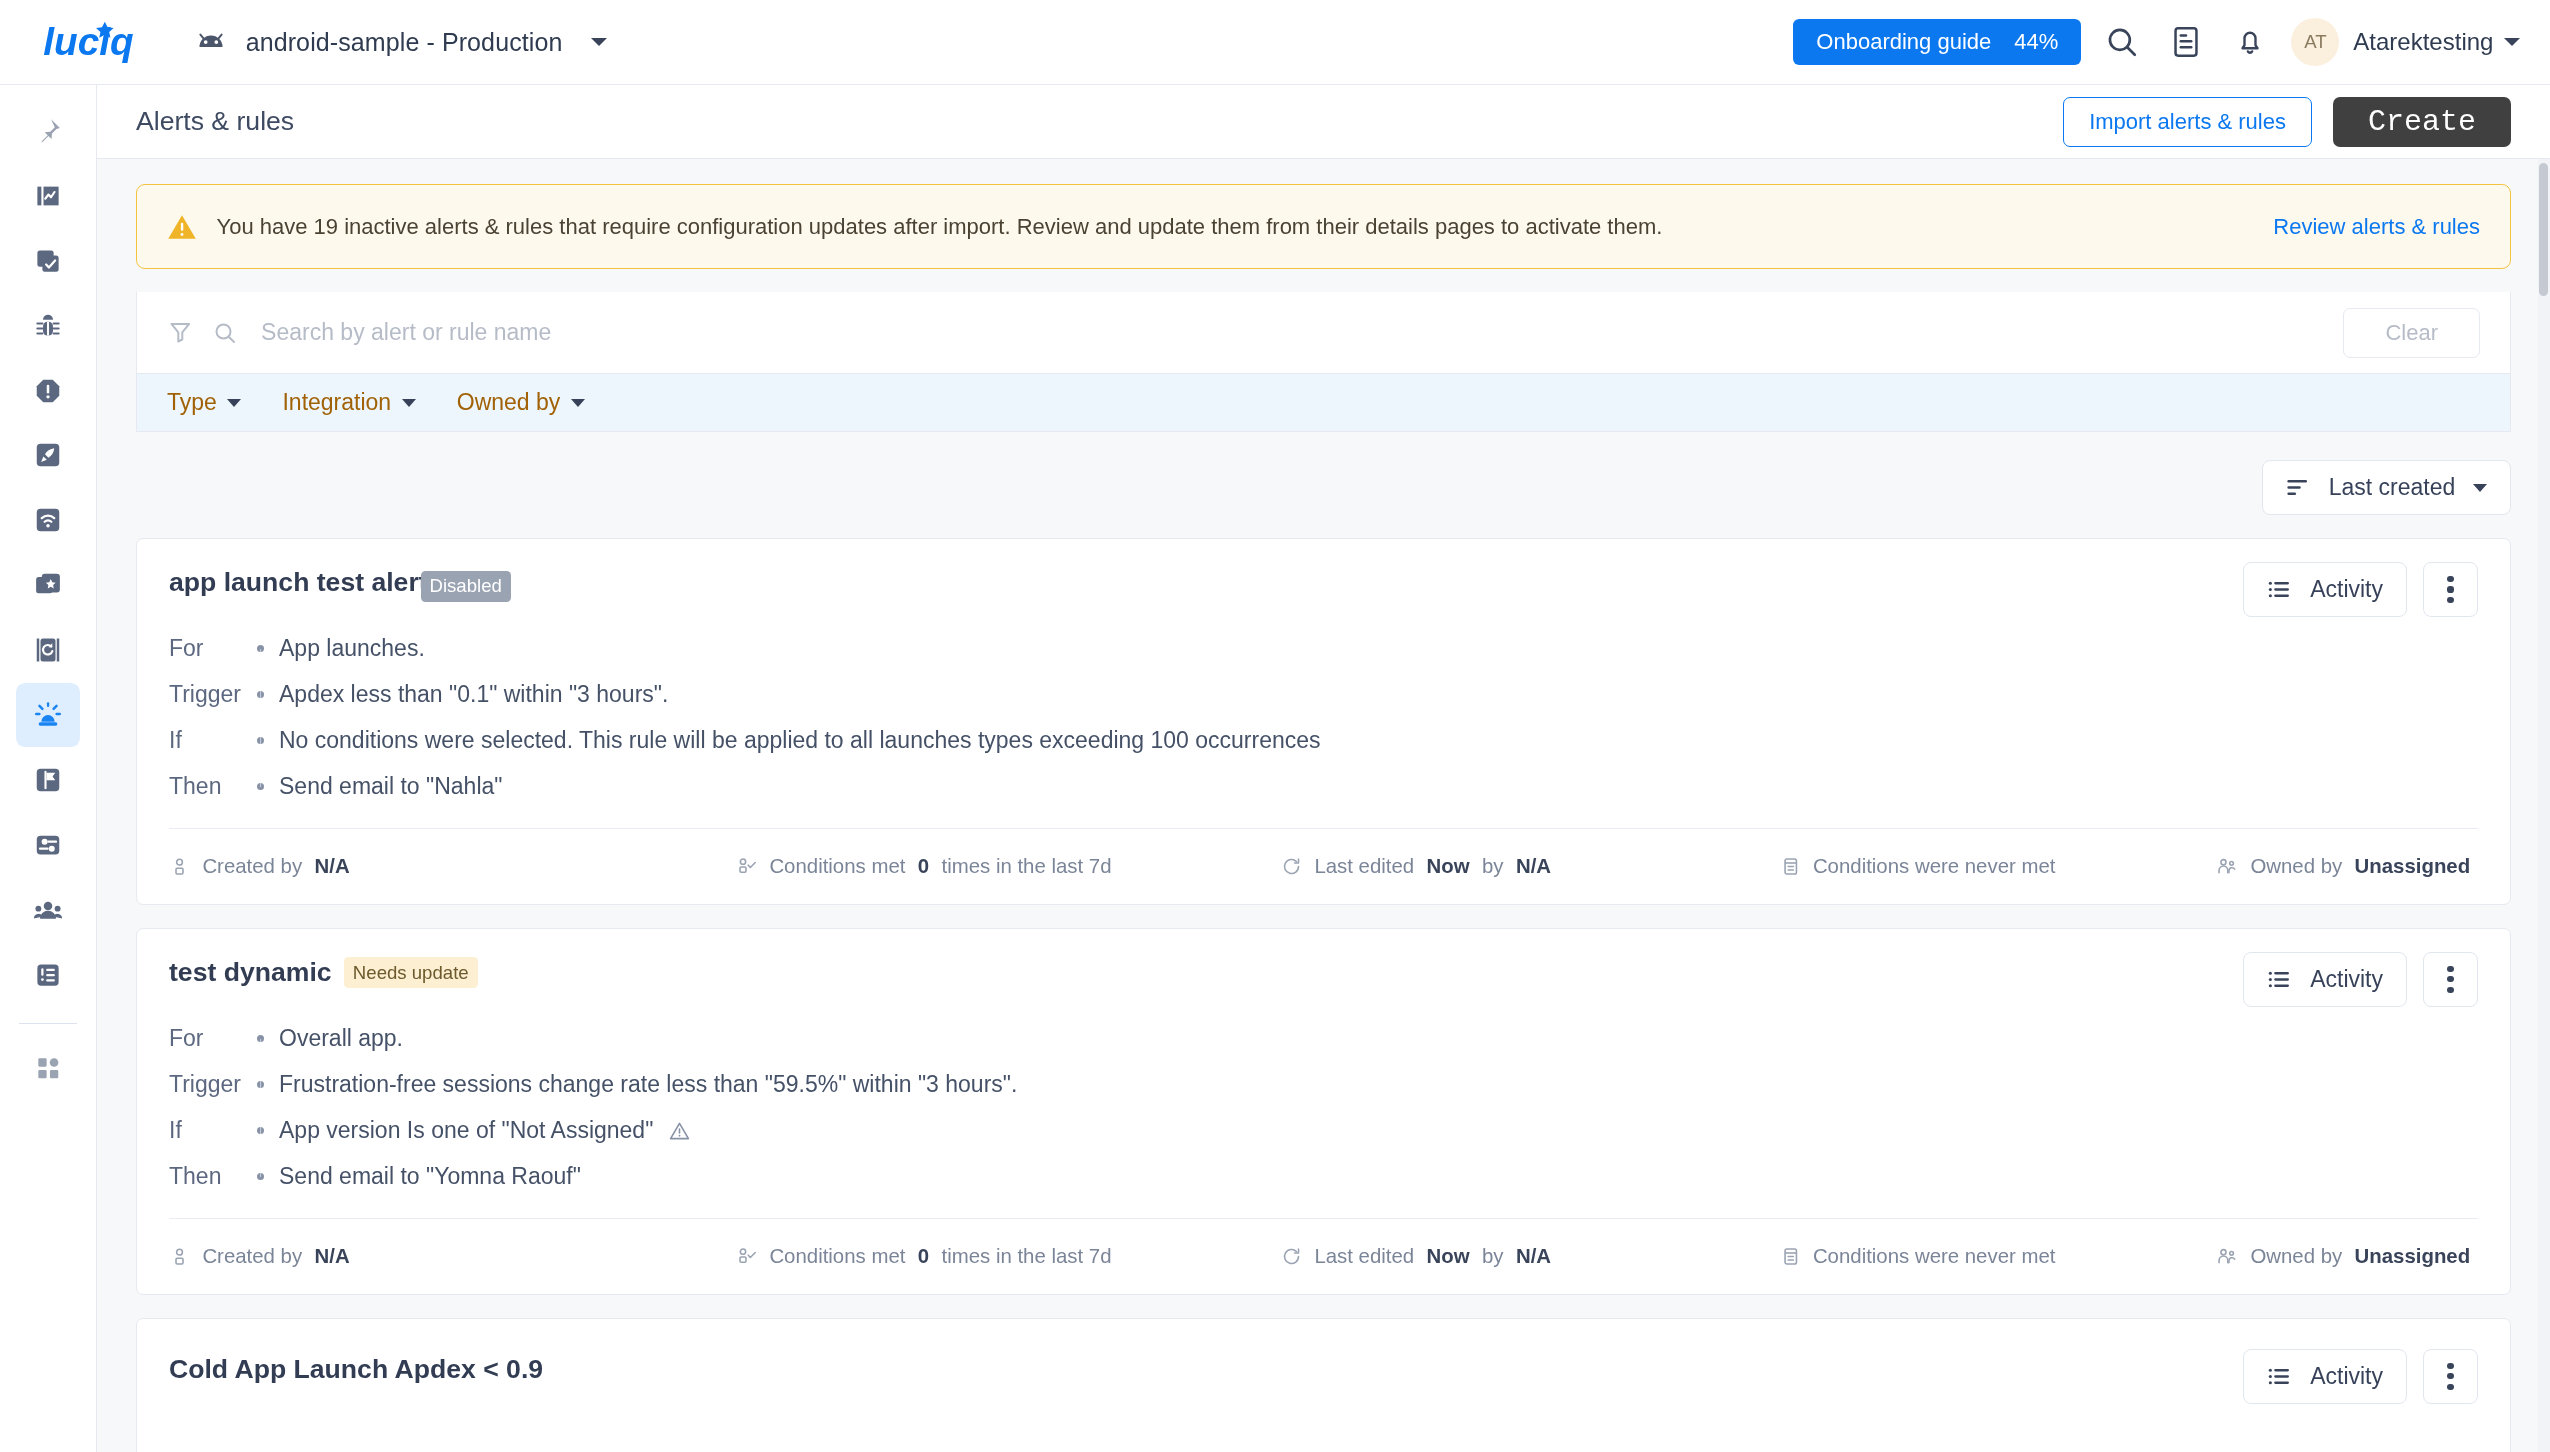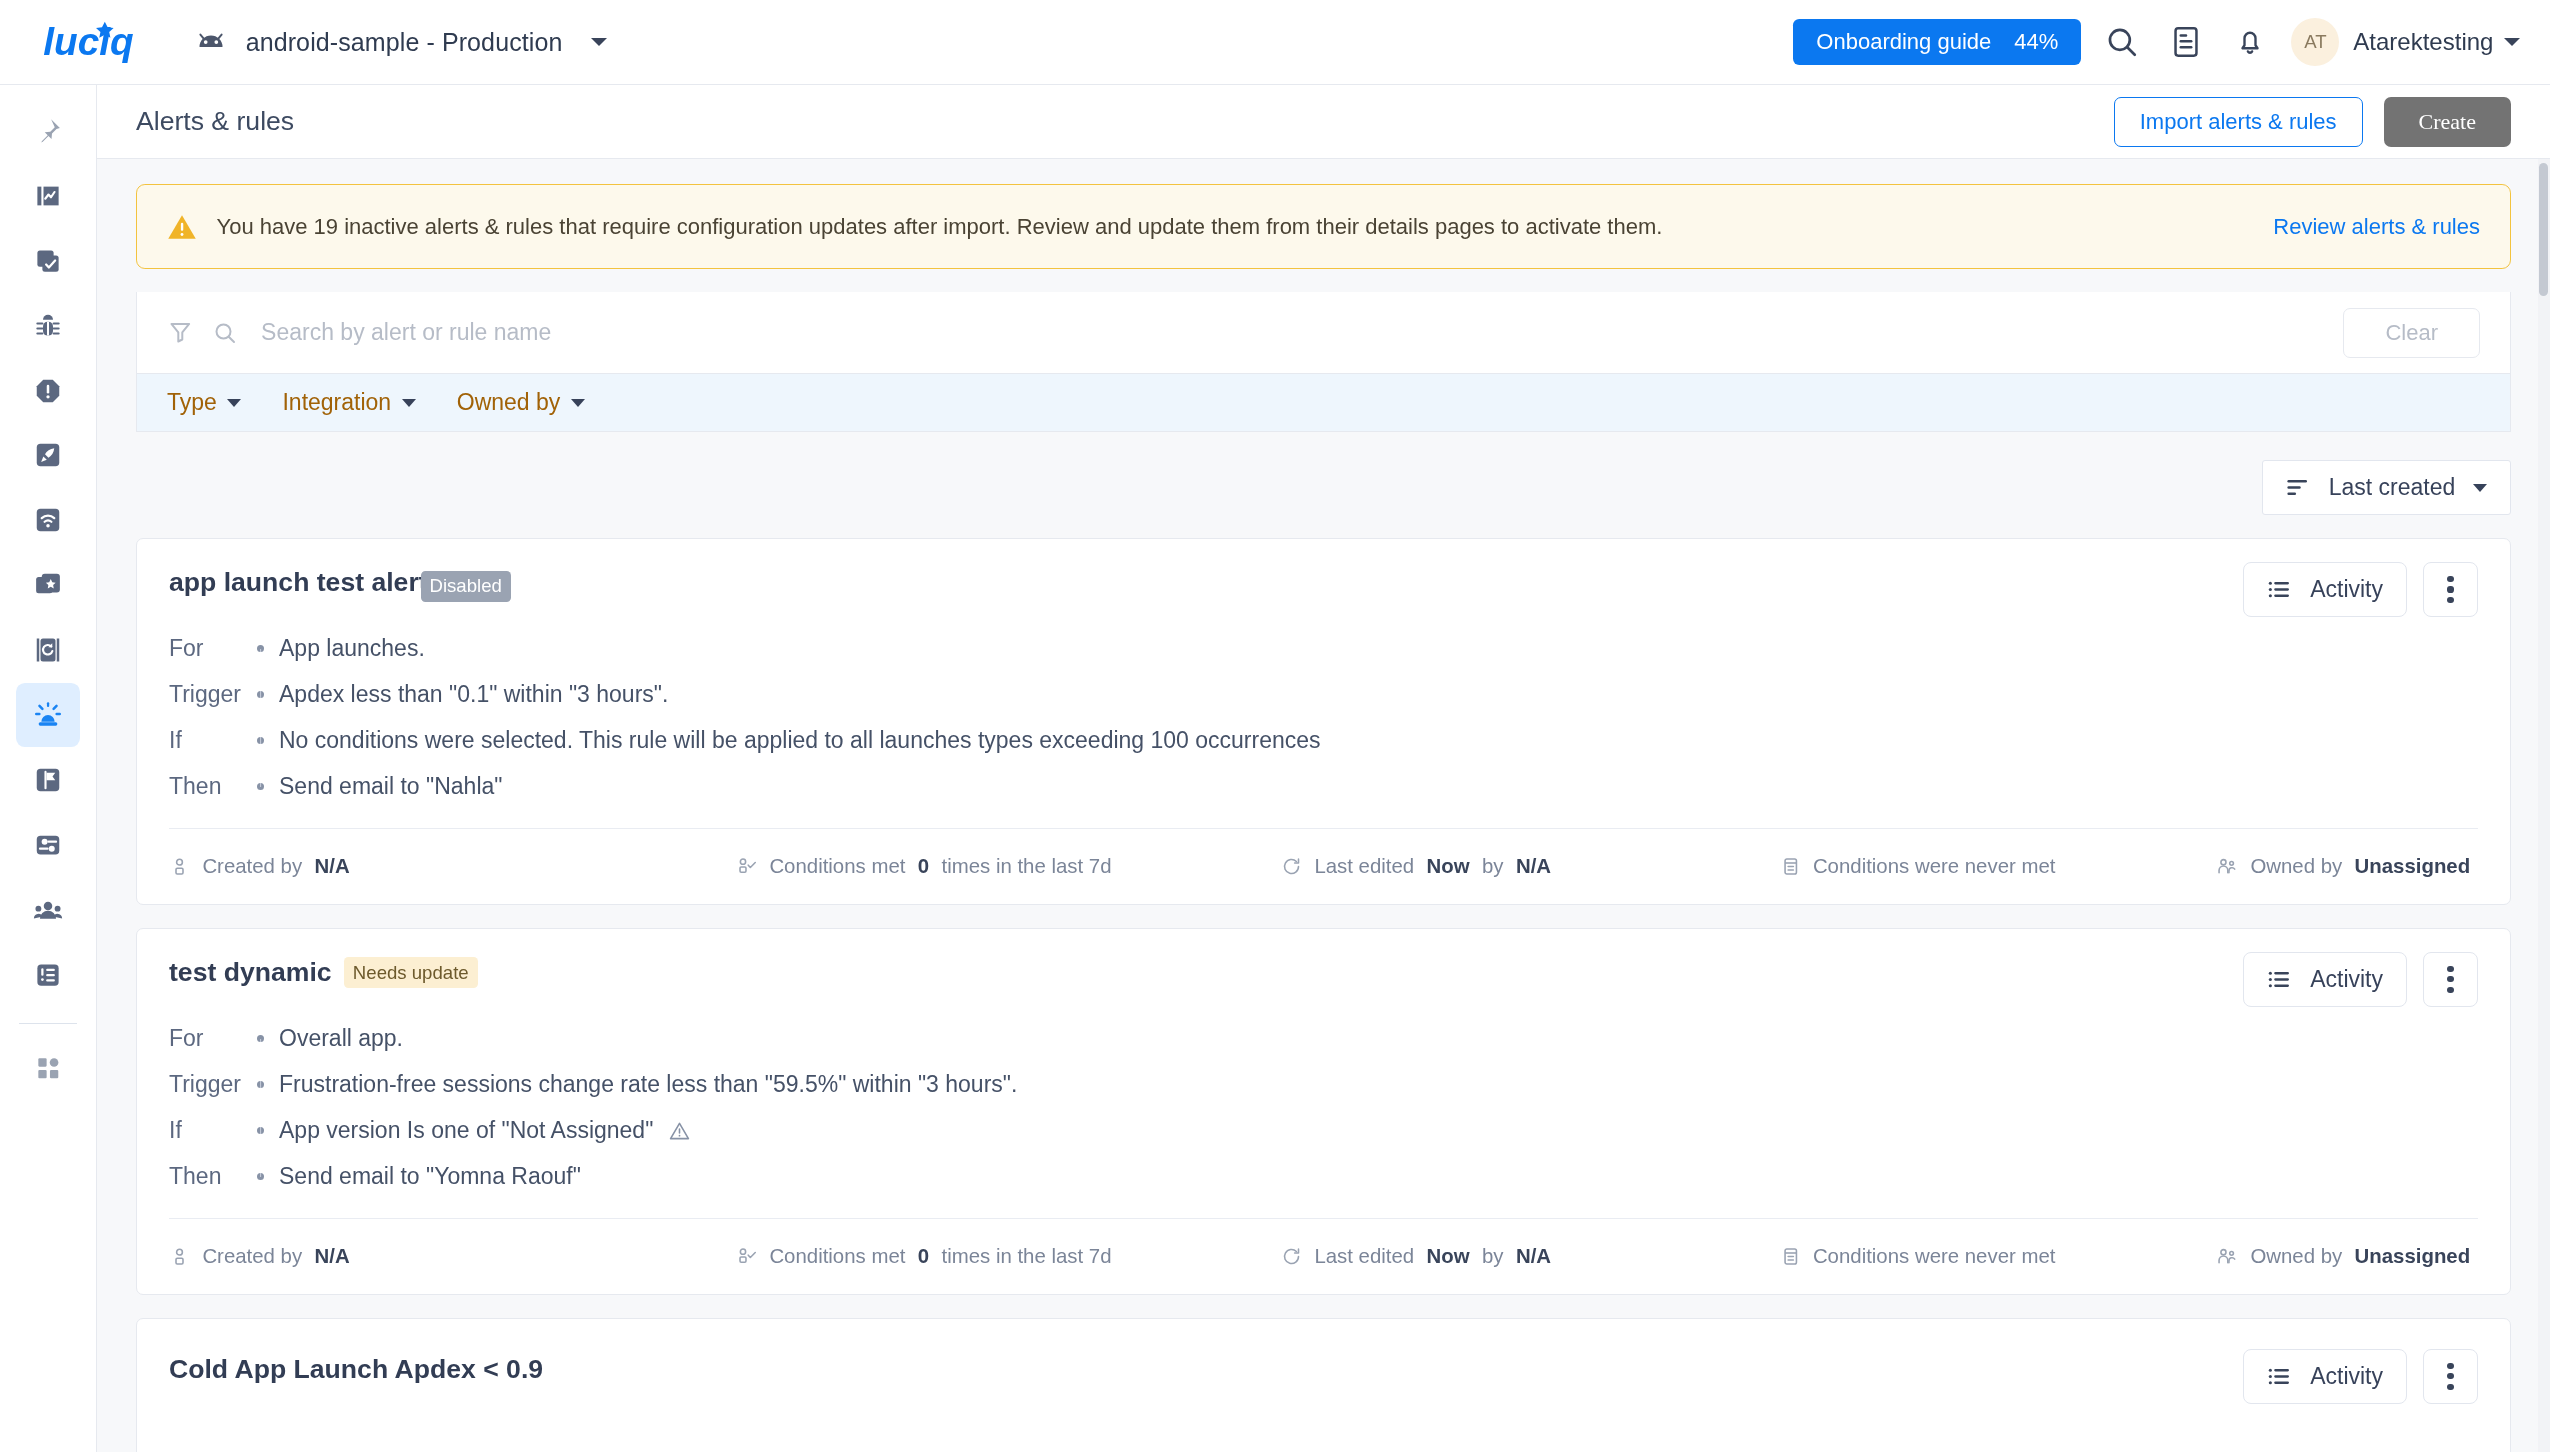--- a/index.html
+++ b/index.html
@@ -76,22 +76,22 @@
   }
   .page-title { font-size: 26.6px; color: #3d4a61; }
   .head-actions { margin-left: auto; display: flex; gap: 21px; align-items:center; }
   .btn-outline {
     height: 50px; padding: 0 25px; border: 1.8px solid #0b78f0; color: #0b78f0;
     background: #fff; border-radius: 7px; font-size: 22px; cursor: pointer;
     font-family: "Liberation Sans", sans-serif;
   }
   .btn-primary {
     height: 50px; padding: 0 35px; border: none; color: #fff;
-    background: #737373; border-radius: 7px; font-size: 22px; cursor: pointer;
-    font-family: Liberation Serif, serif;
+    background: #404040; border-radius: 7px; font-size: 30px; cursor: pointer;
+    font-family: Liberation Mono, monospace;
   }
 
   .scroll-area { flex: 1; overflow: hidden; position: relative; }
   .content { padding: 25px 39px 0 39px; }
 
   
   .banner {
     background: #fdf9ec; border: 1.8px solid #f3c33f; border-radius: 8.9px;
     height: 85px; display: flex; align-items: center; padding: 0 30px;
   }
@@ -116,21 +116,21 @@
     height: 58px; background: #eef6fd; border-top:0.9px solid #e6e9ef;
     display: flex; align-items: center; gap: 41px; padding: 0 30px;
   }
   .filter { display:flex; align-items:center; gap: 10.6px; font-size: 23px; color:#a16207; cursor:pointer; }
   .caret-sm { width:0;height:0;border-left:7px solid transparent;border-right:7px solid transparent;border-top:8px solid #37425a; }
 
   
   .sort-row { display: flex; justify-content: flex-end; padding: 28px 0 23px 0; }
   .sort-btn {
     height: 55px; padding: 0 23px; background:#fff; border: 0.9px solid #e2e6ee;
-    border-radius: 3px; display:flex; align-items:center; gap: 17.7px;
+    border-radius: 8px; display:flex; align-items:center; gap: 17.7px;
     font-size: 23px; color: #37425a; cursor: pointer;
     font-family: "Liberation Sans", sans-serif;
   }
 
   
   .card {
     background: #fff; border: 0.9px solid #e6e9ef; border-radius: 7px;
     margin-bottom: 23px; padding: 23px 32px 0 32px;
   }
   .card-head { display: flex; align-items: flex-start; }

